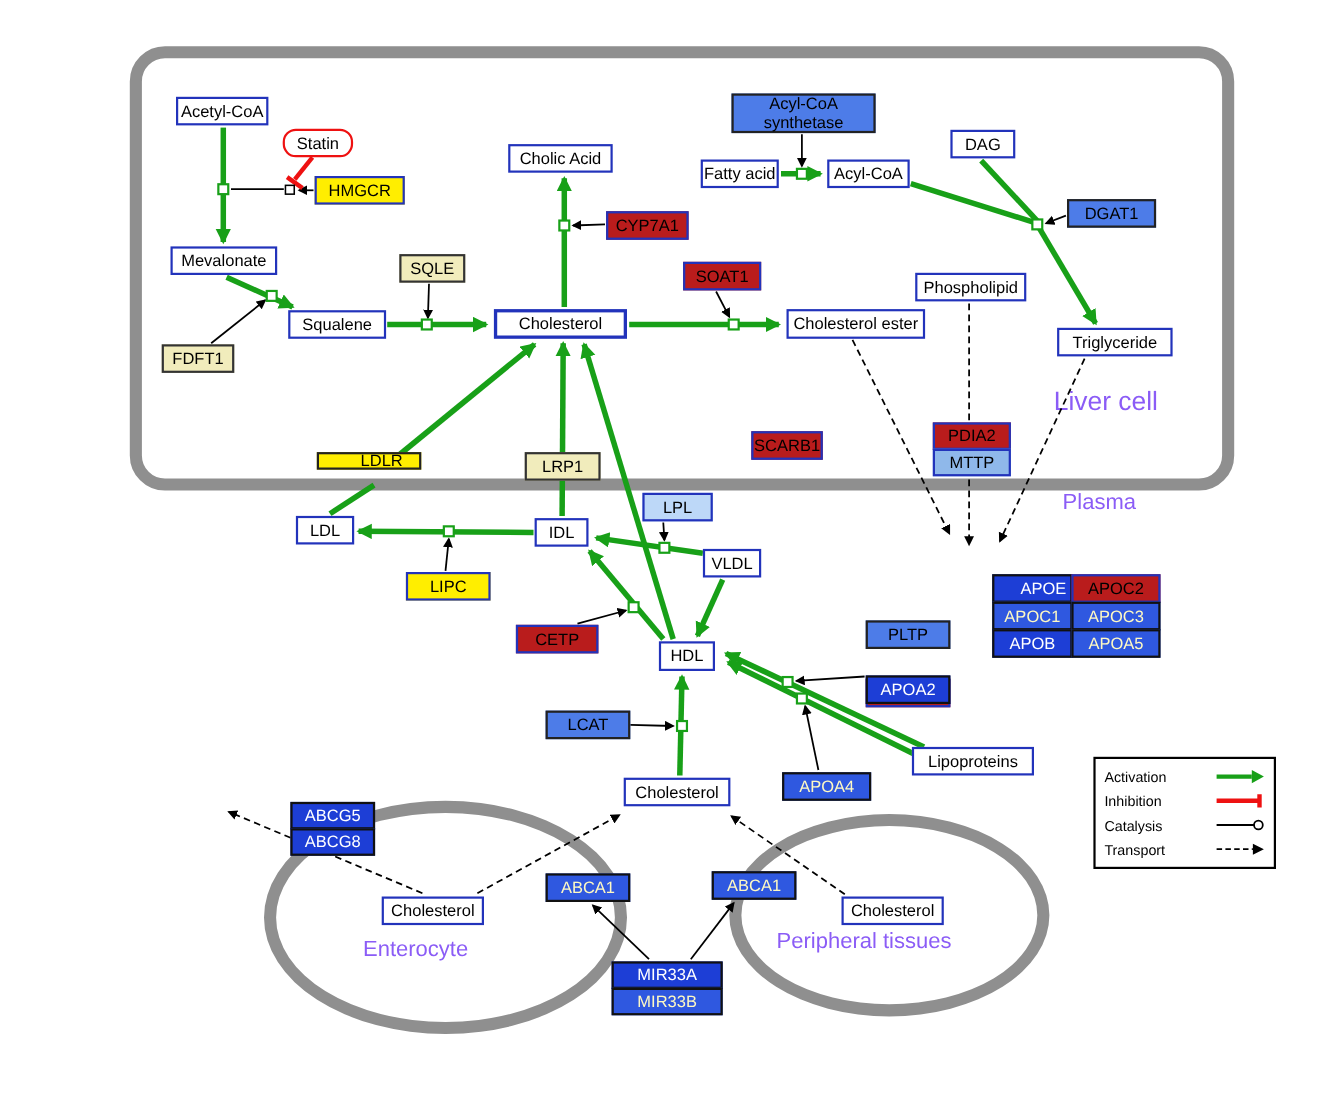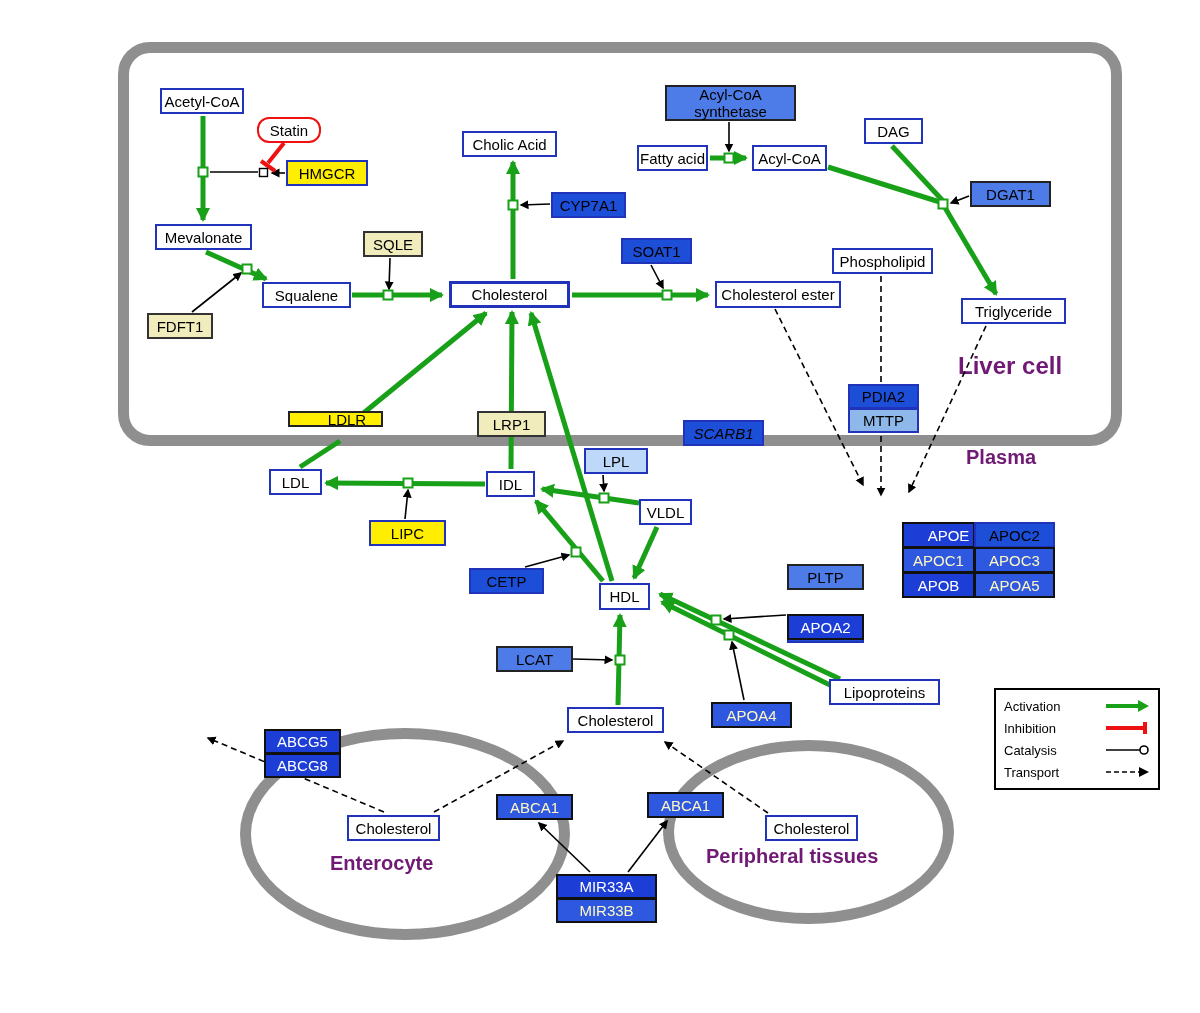--- a/index.html
+++ b/index.html
@@ -1,32 +1,32 @@
 <!DOCTYPE html>
 <html><head>
 <meta charset="utf-8">
 <style>
   html,body{margin:0;padding:0;background:#fff;}
   #canvas{position:relative;width:1200px;height:1013px;background:#fff;overflow:hidden;
           font-family:"Liberation Sans",sans-serif;}
   
   .compartment{position:absolute;border:11px solid #8f8f8f;z-index:1;background:transparent;}
-  .comp-label{position:absolute;z-index:1;color:#701a75;font-weight:bold;}
+  .comp-label{position:absolute;z-index:1;color:#8b5cf6;font-weight:normal;}
   
   #edges{position:absolute;left:0;top:0;z-index:2;}
   
   .nd{position:absolute;z-index:3;display:flex;align-items:center;justify-content:center;
       text-align:center;font-size:15px;line-height:17px;color:#000;background:#fff;
       border:2px solid #2233bb;box-sizing:border-box;}
   .thick{border-width:3px;}
   .red-b{border-color:#ee1111;border-width:2px;}
   .yellow{background:#ffee00;}
   .dark-b{border-color:#222;}
   .paleyellow{background:#f1ecbc;border-color:#333;}
-  .blue1{background:#1d4ed8;}
+  .blue1{background:#b91c1c;}
   .blue1b{background:#8fb8ea;}
   .blue1c{background:#bdd8f8;}
   .blue2{background:#4d7ce8;border-color:#222;}
   .blue3{background:#2f58e0;border-color:#111;color:#fef9c3;}
   .blue4{background:#1d3ed6;border-color:#111;color:#fff;}
   
   #legend{position:absolute;left:994px;top:688px;width:166px;height:102px;z-index:3;
           background:#fff;border:2px solid #000;box-sizing:border-box;padding:5px 8px;
           display:flex;flex-direction:column;justify-content:space-between;}
   .lg-row{display:flex;align-items:center;justify-content:space-between;height:22px;}
@@ -145,21 +145,21 @@
   <div class="nd blue2" style="left:665px;top:85px;width:131px;height:36px;padding:0 4px;">Acyl-CoA synthetase</div>
   <div class="nd" style="left:637px;top:145px;width:71px;height:26px;">Fatty acid</div>
   <div class="nd" style="left:752px;top:145px;width:75px;height:26px;">Acyl-CoA</div>
   <div class="nd" style="left:864px;top:118px;width:59px;height:26px;">DAG</div>
   <div class="nd blue2" style="left:970px;top:181px;width:81px;height:26px;">DGAT1</div>
   <div class="nd" style="left:832px;top:248px;width:101px;height:26px;">Phospholipid</div>
   <div class="nd" style="left:961px;top:298px;width:105px;height:26px;">Triglyceride</div>
 
   <div class="nd yellow dark-b" style="left:288px;top:411px;width:95px;height:16px;padding-left:23px;">LDLR</div>
   <div class="nd paleyellow" style="left:477px;top:411px;width:69px;height:26px;">LRP1</div>
-  <div class="nd blue1" style="left:683px;top:420px;width:81px;height:26px;font-style:italic;">SCARB1</div>
+  <div class="nd blue1" style="left:683px;top:392px;width:65px;height:26px;">SCARB1</div>
   <div class="nd blue1" style="left:848px;top:384px;width:71px;height:25px;">PDIA2</div>
   <div class="nd blue1b" style="left:848px;top:408px;width:71px;height:25px;">MTTP</div>
 
   <div class="nd" style="left:269px;top:469px;width:53px;height:26px;">LDL</div>
   <div class="nd" style="left:486px;top:471px;width:49px;height:26px;">IDL</div>
   <div class="nd blue1c" style="left:584px;top:448px;width:64px;height:26px;">LPL</div>
   <div class="nd" style="left:639px;top:499px;width:53px;height:26px;">VLDL</div>
   <div class="nd yellow" style="left:369px;top:520px;width:77px;height:26px;">LIPC</div>
   <div class="nd blue1" style="left:469px;top:568px;width:75px;height:26px;">CETP</div>
   <div class="nd" style="left:599px;top:583px;width:51px;height:27px;">HDL</div>

